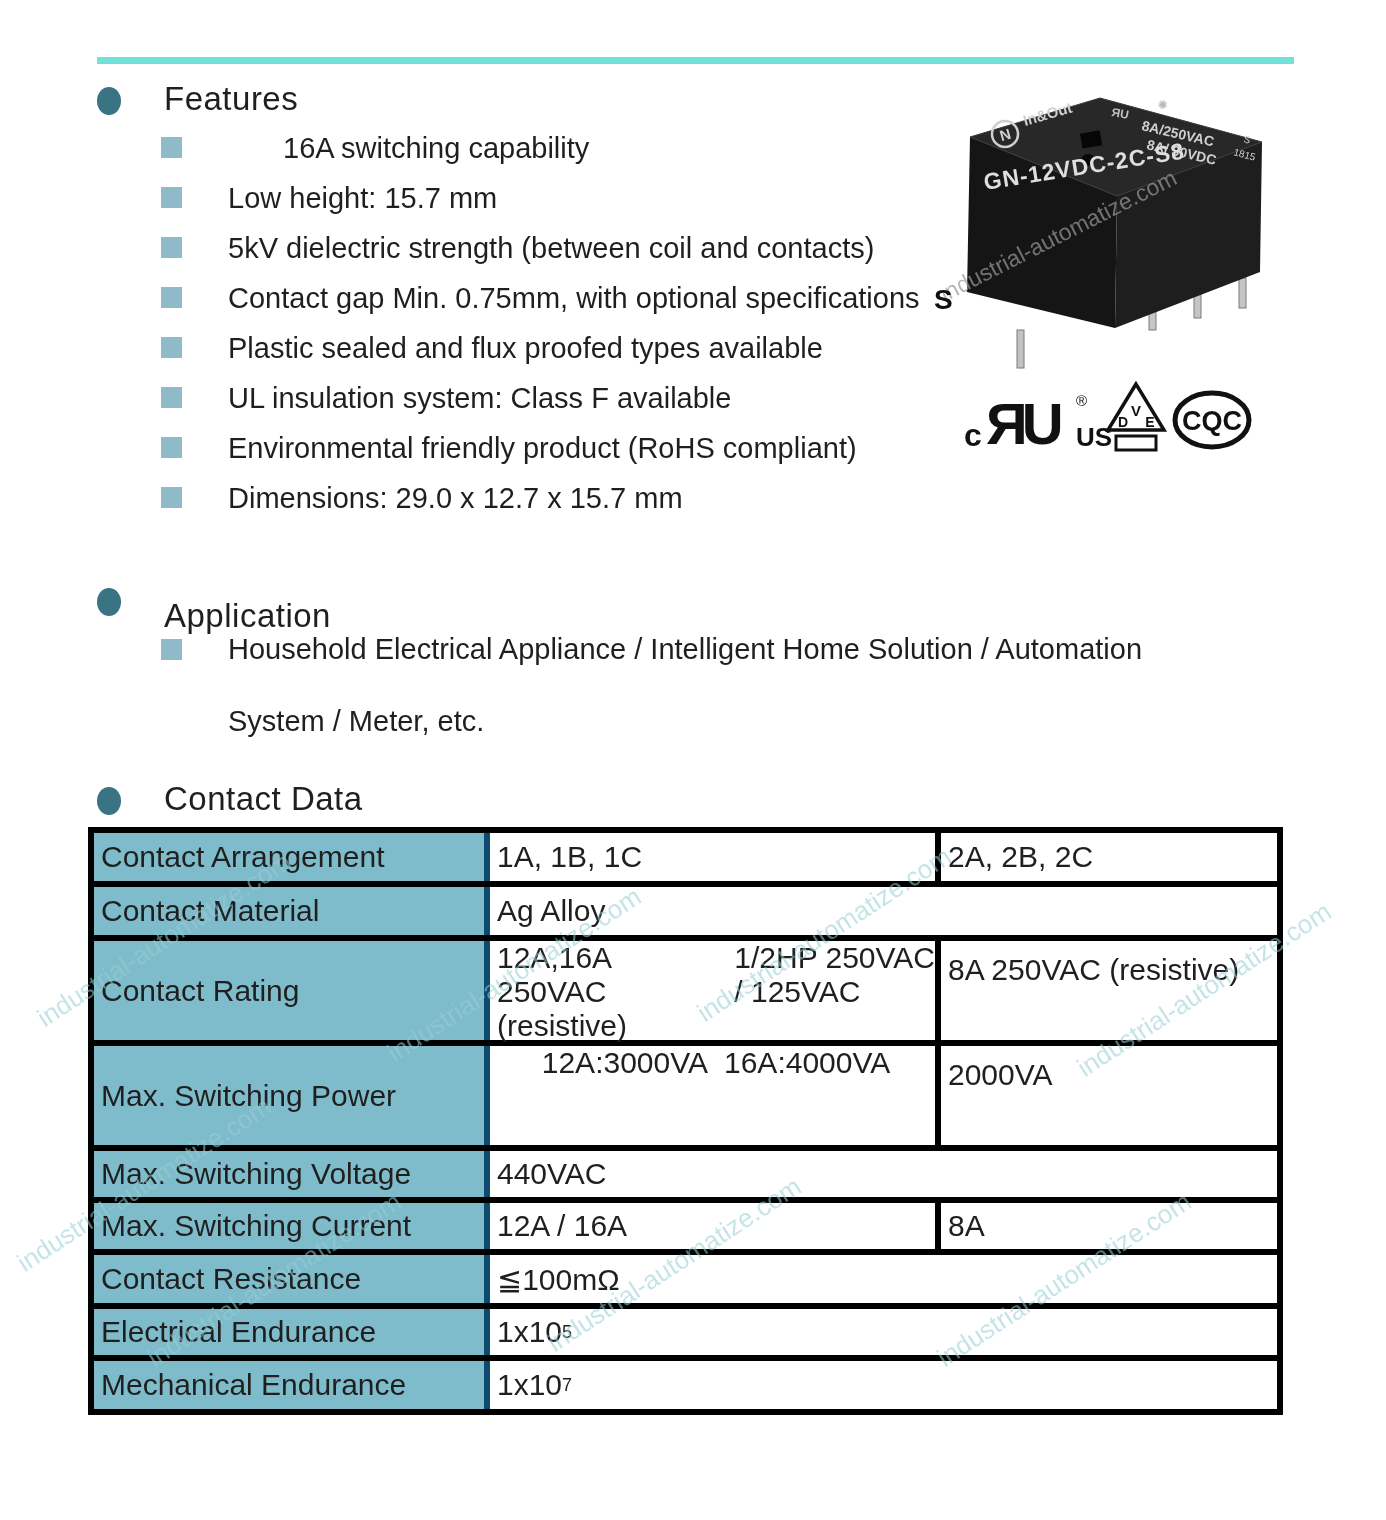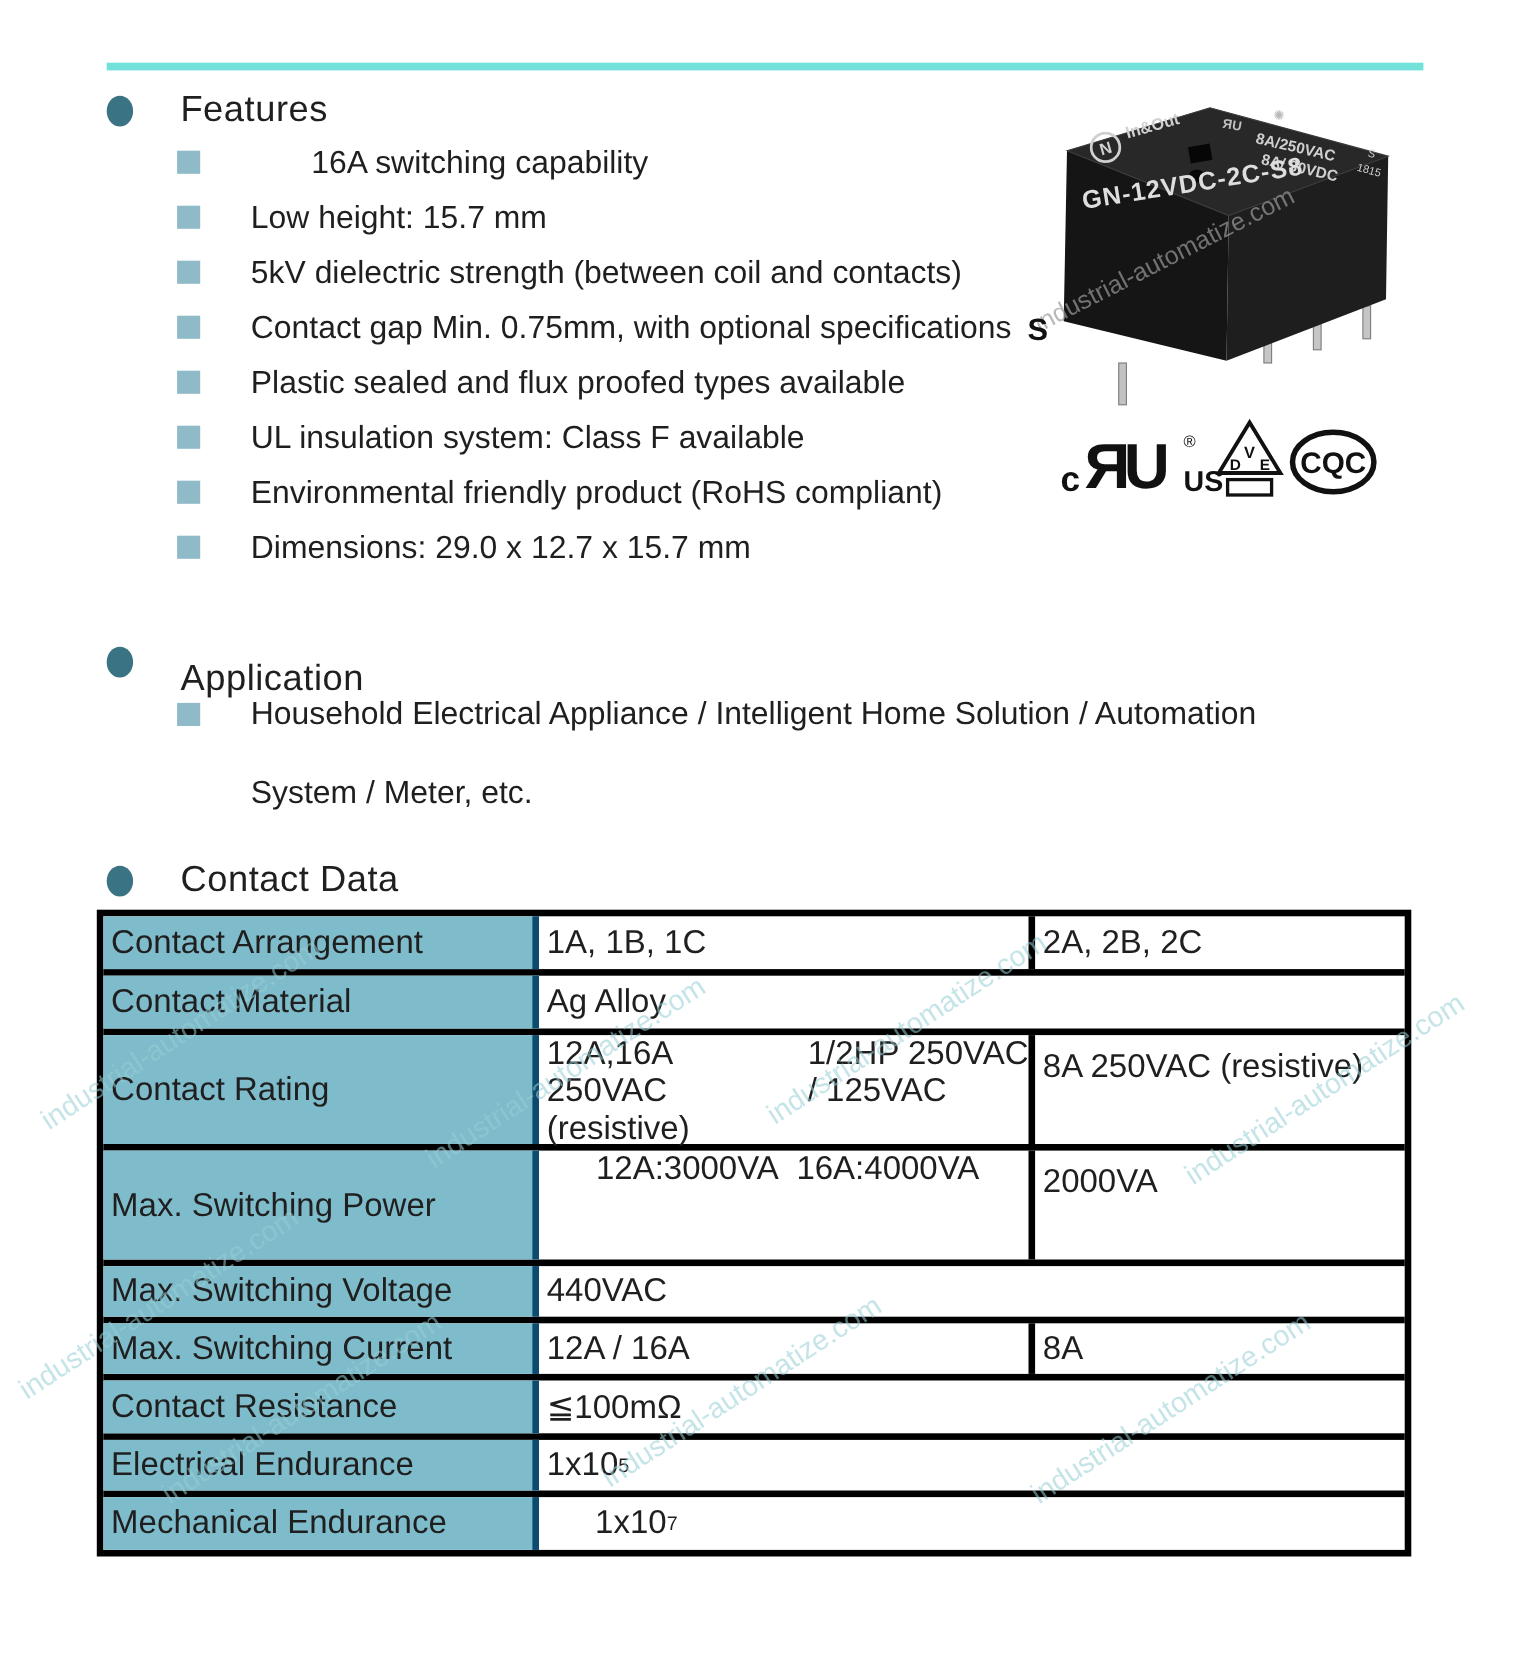--- a/index.html
+++ b/index.html
@@ -11,21 +11,21 @@
   .h-dot{position:absolute;width:24px;height:28px;border-radius:50%;background:#3a7383;}
   .h-title{position:absolute;font-size:33px;letter-spacing:.5px;}
 
   
   .sq{position:absolute;width:21px;height:21px;background:#8fbac7;}
   .feat-text{position:absolute;font-size:29px;white-space:nowrap;}
 
   
   .ctable{position:absolute;left:88px;top:827px;width:1195px;border:6px solid #000;box-sizing:border-box;background:#fff;}
   .trow{display:flex;border-bottom:6px solid #000;}
-  .trow:last-child{border-bottom:none;gap:44px;}
+  .trow:last-child{border-bottom:none;}
   .r-s{height:48px;} .r-m{height:46px;} .r-t{height:99px;}
   .cell{display:flex;align-items:center;font-size:30px;box-sizing:border-box;}
   .lbl{width:396px;min-width:396px;background:#7fbccb;border-right:6px solid #0c4a6e;padding-left:7px;}
   .v1{width:451px;min-width:451px;border-right:6px solid #000;padding-left:7px;}
   .v1.span{width:auto;min-width:0;flex:1;border-right:none;}
   .v2{flex:1;padding-left:7px;}
   .multiline{align-items:flex-start;justify-content:center;gap:16px;}
   .v2.top{align-items:flex-start;padding-top:12px;}
   sup{font-size:18px;vertical-align:super;line-height:0;}
 

